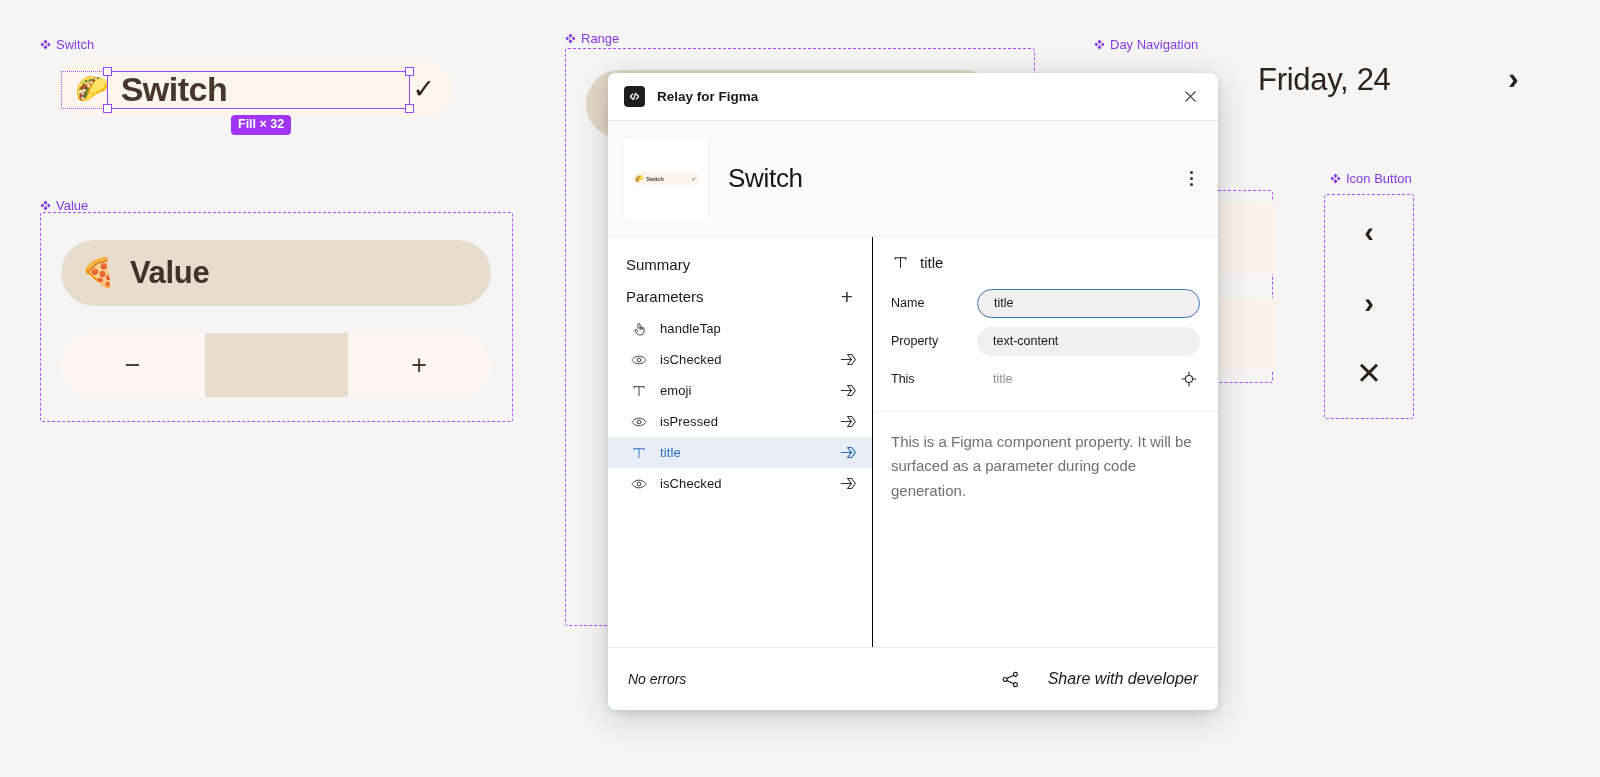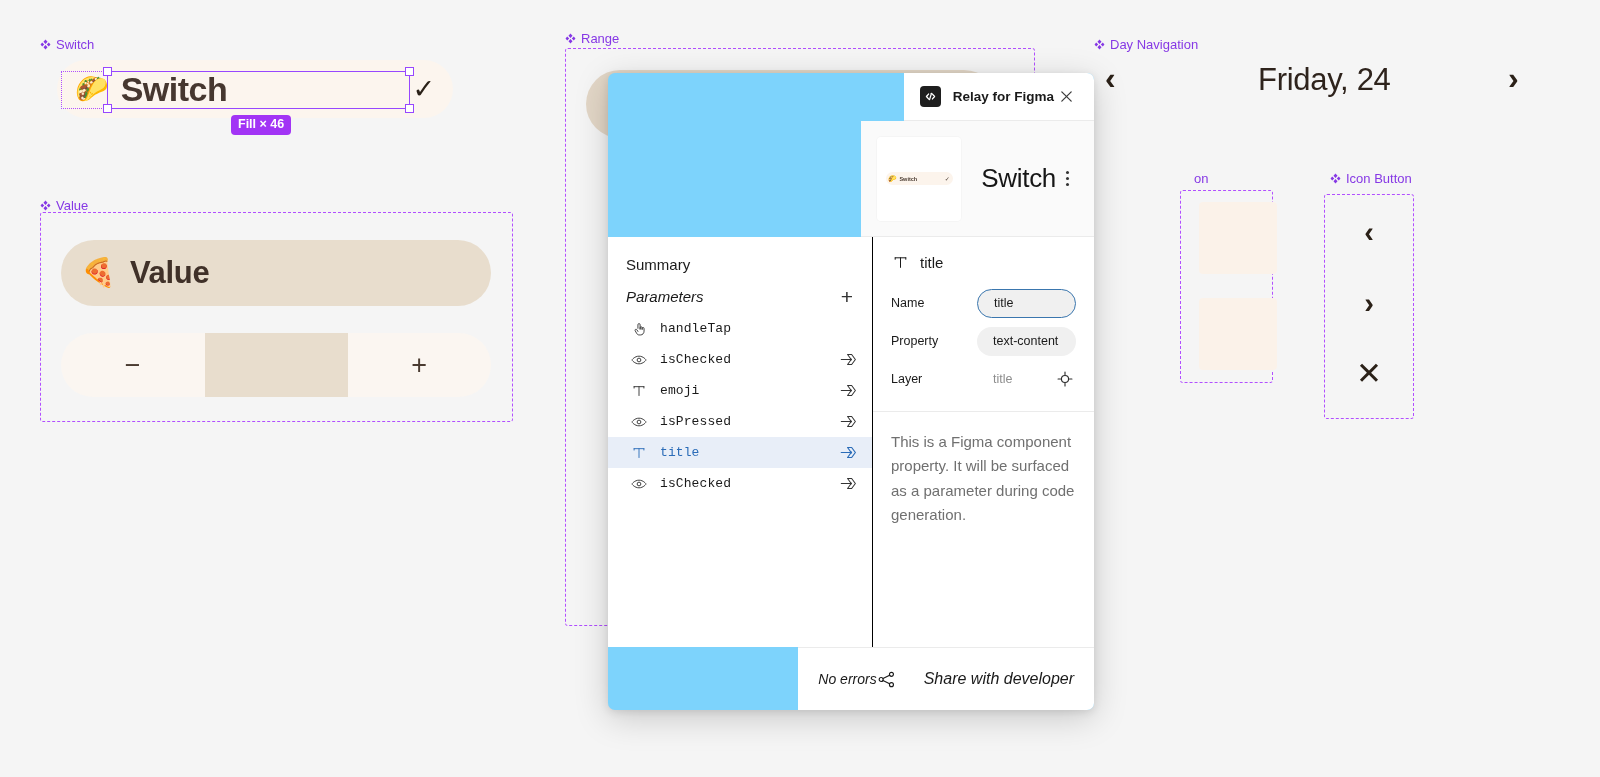--- a/index.html
+++ b/index.html
@@ -230,28 +230,27 @@
     user-select: none;
   }
   #icon-btn-0 { top: 218px; }
   #icon-btn-1 { top: 289px; }
   #icon-btn-2 { top: 358px; font-weight: 500; font-size: 31px; }
 
   
   #dialog {
     position: absolute;
     left: 608px; top: 73px;
-    width: 486px; height: 637px;
+    width: 610px; height: 637px;
     background: #7dd3fc;
     border-radius: 7px;
     box-shadow: 0 8px 34px rgba(0,0,0,0.18), 0 2px 8px rgba(0,0,0,0.10);
     overflow: hidden;
     display: flex;
     flex-direction: column;
-    align-items: flex-end;
   }
   #dlg-titlebar {
     height: 47px;
     flex: none;
     display: flex;
     align-items: center;
     padding: 0 16px;
     border-bottom: 1px solid #ebebeb;
     background: #ffffff;
   }
@@ -344,36 +343,35 @@
   }
   #params-header {
     display: flex;
     align-items: center;
     padding: 4px 14px 6px 18px;
   }
   #params-title {
     font-size: 15px;
     color: #1a1a1a;
     flex: 1;
-    font-style: italic;
   }
   #params-add {
     font-size: 21px;
     color: #333;
     line-height: 1;
     width: 22px; text-align: center;
     font-weight: 400;
   }
   .param-row {
     display: flex;
     align-items: center;
     height: 31px;
     padding: 0 14px 0 18px;
     box-sizing: border-box;
-    font-family: Liberation Mono, monospace;
+    font-family: Liberation Sans, sans-serif;
     font-size: 13px;
     color: #1a1a1a;
   }
   .param-row.selected {
     background: #e8eef8;
     color: #2b6cb8;
   }
   .param-icon {
     width: 26px;
     flex: none;
@@ -515,21 +513,21 @@
     <span id="switch-check">✓</span>
   </div>
 
   <div id="sel-dotted"></div>
   <div id="sel-box">
     <span class="sel-handle tl"></span>
     <span class="sel-handle tr"></span>
     <span class="sel-handle bl"></span>
     <span class="sel-handle br"></span>
   </div>
-  <div id="fill-badge">Fill × 46</div>
+  <div id="fill-badge">Fill × 32</div>
 
   <div class="frame-label" style="left:40px; top:199px;">
     <span class="diamond-icon">
       <svg width="11" height="11" viewBox="0 0 12 12">
           <path d="M6 0.6 L8.2 3 6 5.4 3.8 3Z M9.6 3.8 L11.4 6 9.6 8.2 7.4 6Z M6 6.6 L8.2 9 6 11.4 3.8 9Z M2.4 3.8 L4.6 6 2.4 8.2 0.6 6Z" fill="#8638e5"></path>
         </svg>
     </span>
     <span>Value</span>
   </div>
   <div id="value-frame" class="dashed-frame"></div>
@@ -751,21 +749,21 @@
           <span class="field-label">Name</span>
           <span class="field-input focused">title</span>
         </div>
 
         <div class="field-row">
           <span class="field-label">Property</span>
           <span class="field-input">text-content</span>
         </div>
 
         <div class="field-row">
-          <span class="field-label">Layer</span>
+          <span class="field-label">This</span>
           <span class="field-static">title</span>
           <span class="field-target">
             <svg width="16" height="16" viewBox="0 0 18 18" fill="none" stroke="currentColor" stroke-width="1.25" stroke-linecap="round">
               <circle cx="9" cy="9" r="4"></circle>
               <line x1="9" y1="1.2" x2="9" y2="4"></line>
                 <line x1="9" y1="14" x2="9" y2="16.8"></line>
               <line x1="1.2" y1="9" x2="4" y2="9"></line>
                 <line x1="14" y1="9" x2="16.8" y2="9"></line>
             </svg>
           </span>

